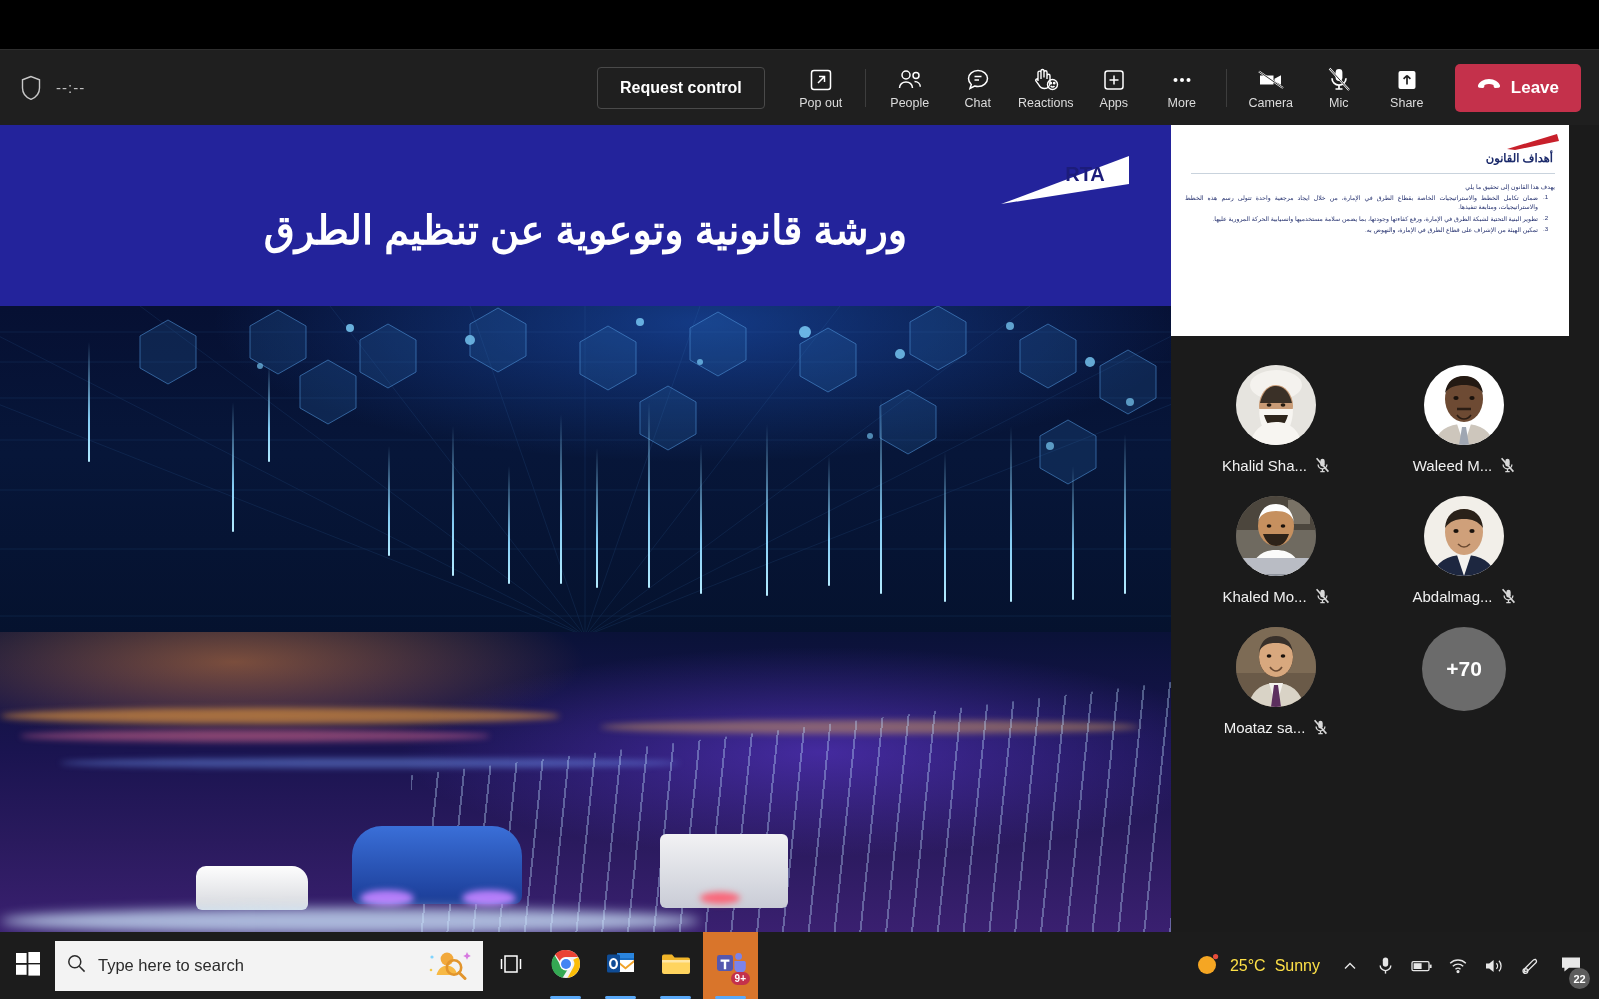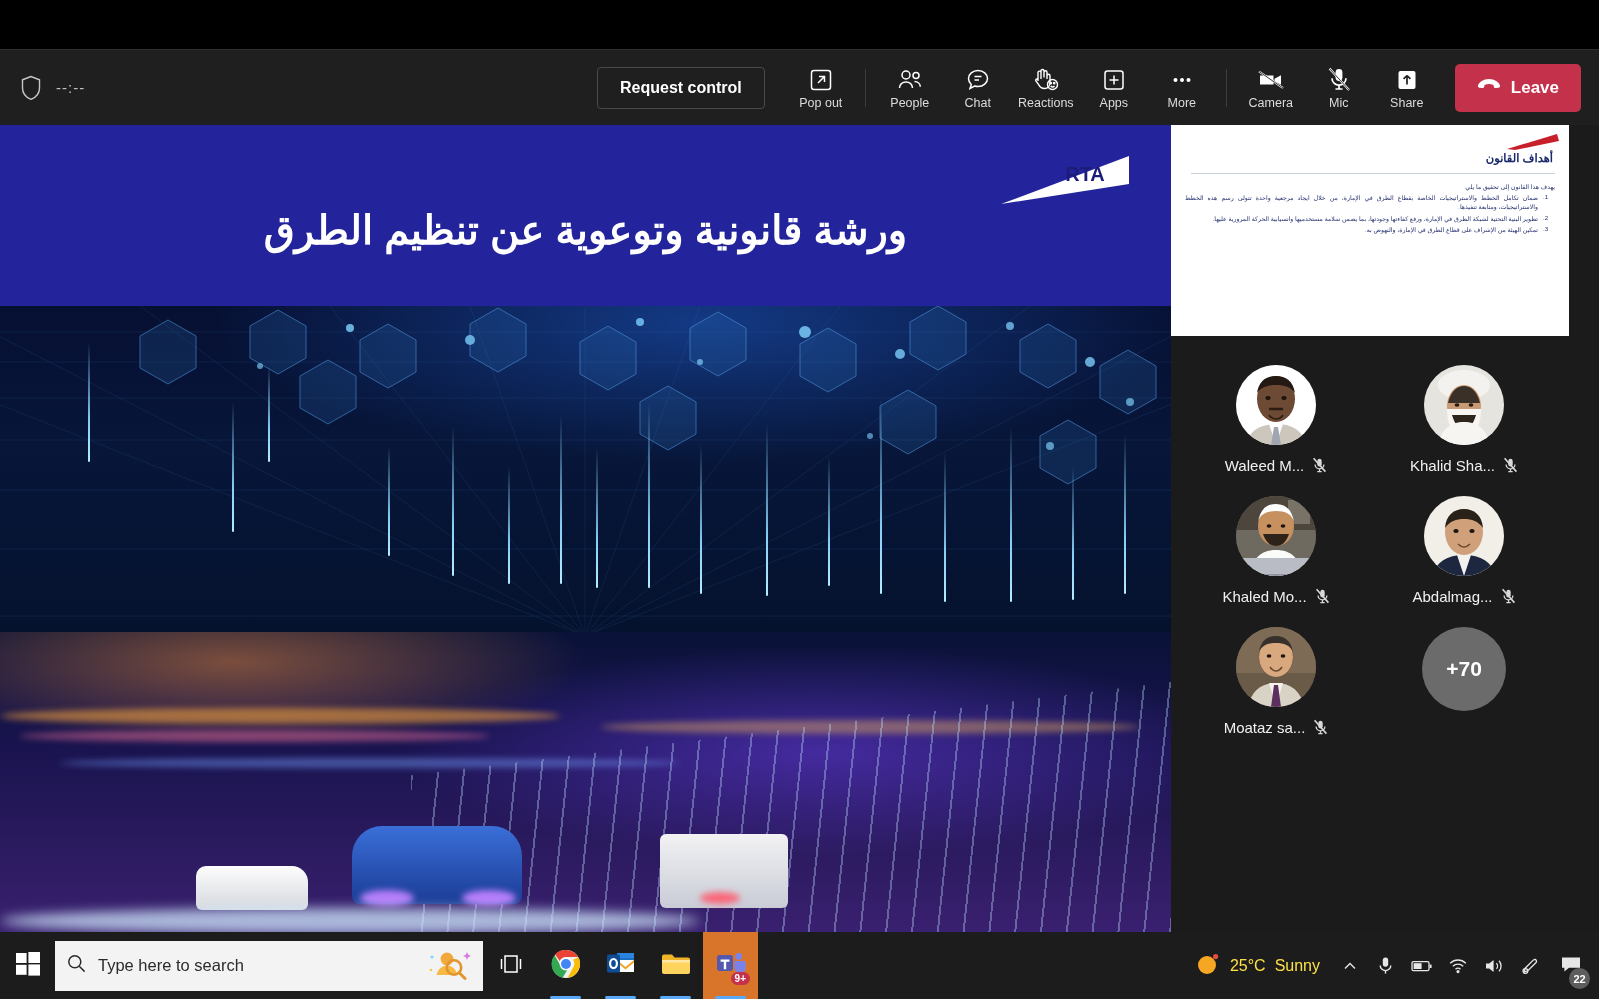--- a/index.html
+++ b/index.html
@@ -455,61 +455,61 @@
         </div>
       </div>
     </div>
 
     <div class="participants">
 
       <div class="prow">
         <div class="ptile">
           <div class="pav">
             <svg width="80" height="80" viewBox="0 0 80 80">
+              <rect width="80" height="80" fill="#e6e4df"></rect>
+              <ellipse cx="40" cy="20" rx="26" ry="15" fill="#f4f2ee"></ellipse>
+              <ellipse cx="40" cy="41" rx="17" ry="21" fill="#c89b76"></ellipse>
+              <path d="M23 44c0 16 7 30 17 30s17-14 17-30" fill="#f7f5f1"></path>
+              <path d="M24 38c3-12 9-17 16-17s13 5 16 17" fill="#3a3027"></path>
+              <ellipse cx="33" cy="40" rx="2.4" ry="1.8" fill="#241b12"></ellipse>
+              <ellipse cx="47" cy="40" rx="2.4" ry="1.8" fill="#241b12"></ellipse>
+              <path d="M28 50c3 11 9 15 12 15s9-4 12-15z" fill="#2e251c"></path>
+              <path d="M14 80c3-16 13-23 26-23s23 7 26 23z" fill="#f7f5f1"></path>
+            </svg>
+          </div>
+          <div class="pname-row">
+            <span class="pname">Khalid Sha...</span>
+            <span class="muted-ico">
+              <svg width="15" height="17" viewBox="0 0 15 17" fill="none" stroke="currentColor" stroke-width="1.3">
+                <rect x="5.3" y="1.8" width="4.4" height="7.6" rx="2.2" fill="currentColor" stroke="none"></rect>
+                <path d="M3.1 7.6c0 2.4 2 4.3 4.4 4.3s4.4-1.9 4.4-4.3"></path>
+                <path d="M7.5 11.9V14.6M5.3 14.6h4.4"></path>
+                <path d="M1.6 1.2 13.4 14.6" stroke-width="1.6"></path>
+              </svg>
+            </span>
+          </div>
+        </div>
+
+        <div class="ptile">
+          <div class="pav">
+            <svg width="80" height="80" viewBox="0 0 80 80">
               <rect width="80" height="80" fill="#ffffff"></rect>
               <ellipse cx="40" cy="34" rx="19" ry="23" fill="#6d4a33"></ellipse>
               <path d="M21 28c2-12 9-17 19-17s17 5 19 17c-4-6-11-8-19-8s-15 2-19 8z" fill="#241a13"></path>
               <ellipse cx="32" cy="33" rx="2.6" ry="2" fill="#1a120c"></ellipse>
               <ellipse cx="48" cy="33" rx="2.6" ry="2" fill="#1a120c"></ellipse>
               <path d="M33 44h14" stroke="#2b1d14" stroke-width="2.6"></path>
               <path d="M33 50c2 3 5 4 7 4s5-1 7-4" stroke="#2b1d14" stroke-width="1.5" fill="none"></path>
               <path d="M10 80c3-14 13-21 30-21s27 7 30 21z" fill="#cdc6bc"></path>
               <path d="M33 59h14l-7 21z" fill="#fdfdfd"></path>
               <path d="M38 62h4l3 18-5 4-5-4z" fill="#9fa6b2"></path>
             </svg>
           </div>
           <div class="pname-row">
             <span class="pname">Waleed M...</span>
-            <span class="muted-ico">
-              <svg width="15" height="17" viewBox="0 0 15 17" fill="none" stroke="currentColor" stroke-width="1.3">
-                <rect x="5.3" y="1.8" width="4.4" height="7.6" rx="2.2" fill="currentColor" stroke="none"></rect>
-                <path d="M3.1 7.6c0 2.4 2 4.3 4.4 4.3s4.4-1.9 4.4-4.3"></path>
-                <path d="M7.5 11.9V14.6M5.3 14.6h4.4"></path>
-                <path d="M1.6 1.2 13.4 14.6" stroke-width="1.6"></path>
-              </svg>
-            </span>
-          </div>
-        </div>
-
-        <div class="ptile">
-          <div class="pav">
-            <svg width="80" height="80" viewBox="0 0 80 80">
-              <rect width="80" height="80" fill="#e6e4df"></rect>
-              <ellipse cx="40" cy="20" rx="26" ry="15" fill="#f4f2ee"></ellipse>
-              <ellipse cx="40" cy="41" rx="17" ry="21" fill="#c89b76"></ellipse>
-              <path d="M23 44c0 16 7 30 17 30s17-14 17-30" fill="#f7f5f1"></path>
-              <path d="M24 38c3-12 9-17 16-17s13 5 16 17" fill="#3a3027"></path>
-              <ellipse cx="33" cy="40" rx="2.4" ry="1.8" fill="#241b12"></ellipse>
-              <ellipse cx="47" cy="40" rx="2.4" ry="1.8" fill="#241b12"></ellipse>
-              <path d="M28 50c3 11 9 15 12 15s9-4 12-15z" fill="#2e251c"></path>
-              <path d="M14 80c3-16 13-23 26-23s23 7 26 23z" fill="#f7f5f1"></path>
-            </svg>
-          </div>
-          <div class="pname-row">
-            <span class="pname">Khalid Sha...</span>
             <span class="muted-ico">
               <svg width="15" height="17" viewBox="0 0 15 17" fill="none" stroke="currentColor" stroke-width="1.3">
                 <rect x="5.3" y="1.8" width="4.4" height="7.6" rx="2.2" fill="currentColor" stroke="none"></rect>
                 <path d="M3.1 7.6c0 2.4 2 4.3 4.4 4.3s4.4-1.9 4.4-4.3"></path>
                 <path d="M7.5 11.9V14.6M5.3 14.6h4.4"></path>
                 <path d="M1.6 1.2 13.4 14.6" stroke-width="1.6"></path>
               </svg>
             </span>
           </div>
         </div>

